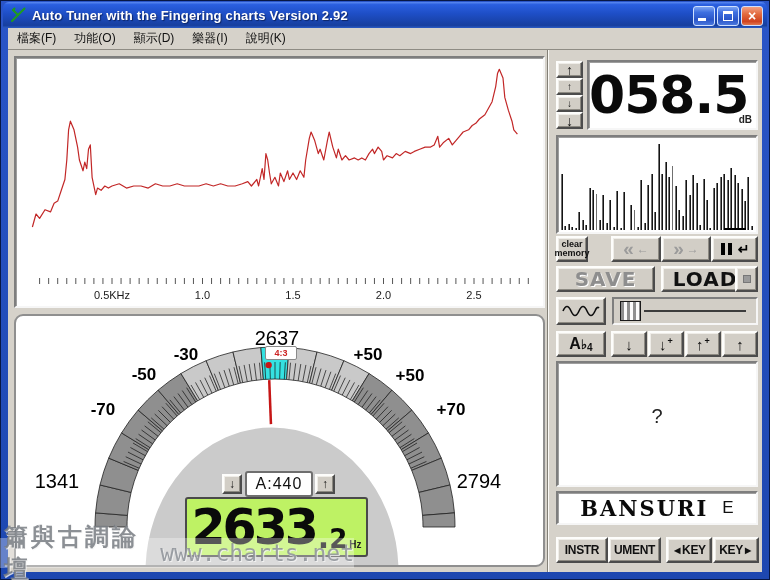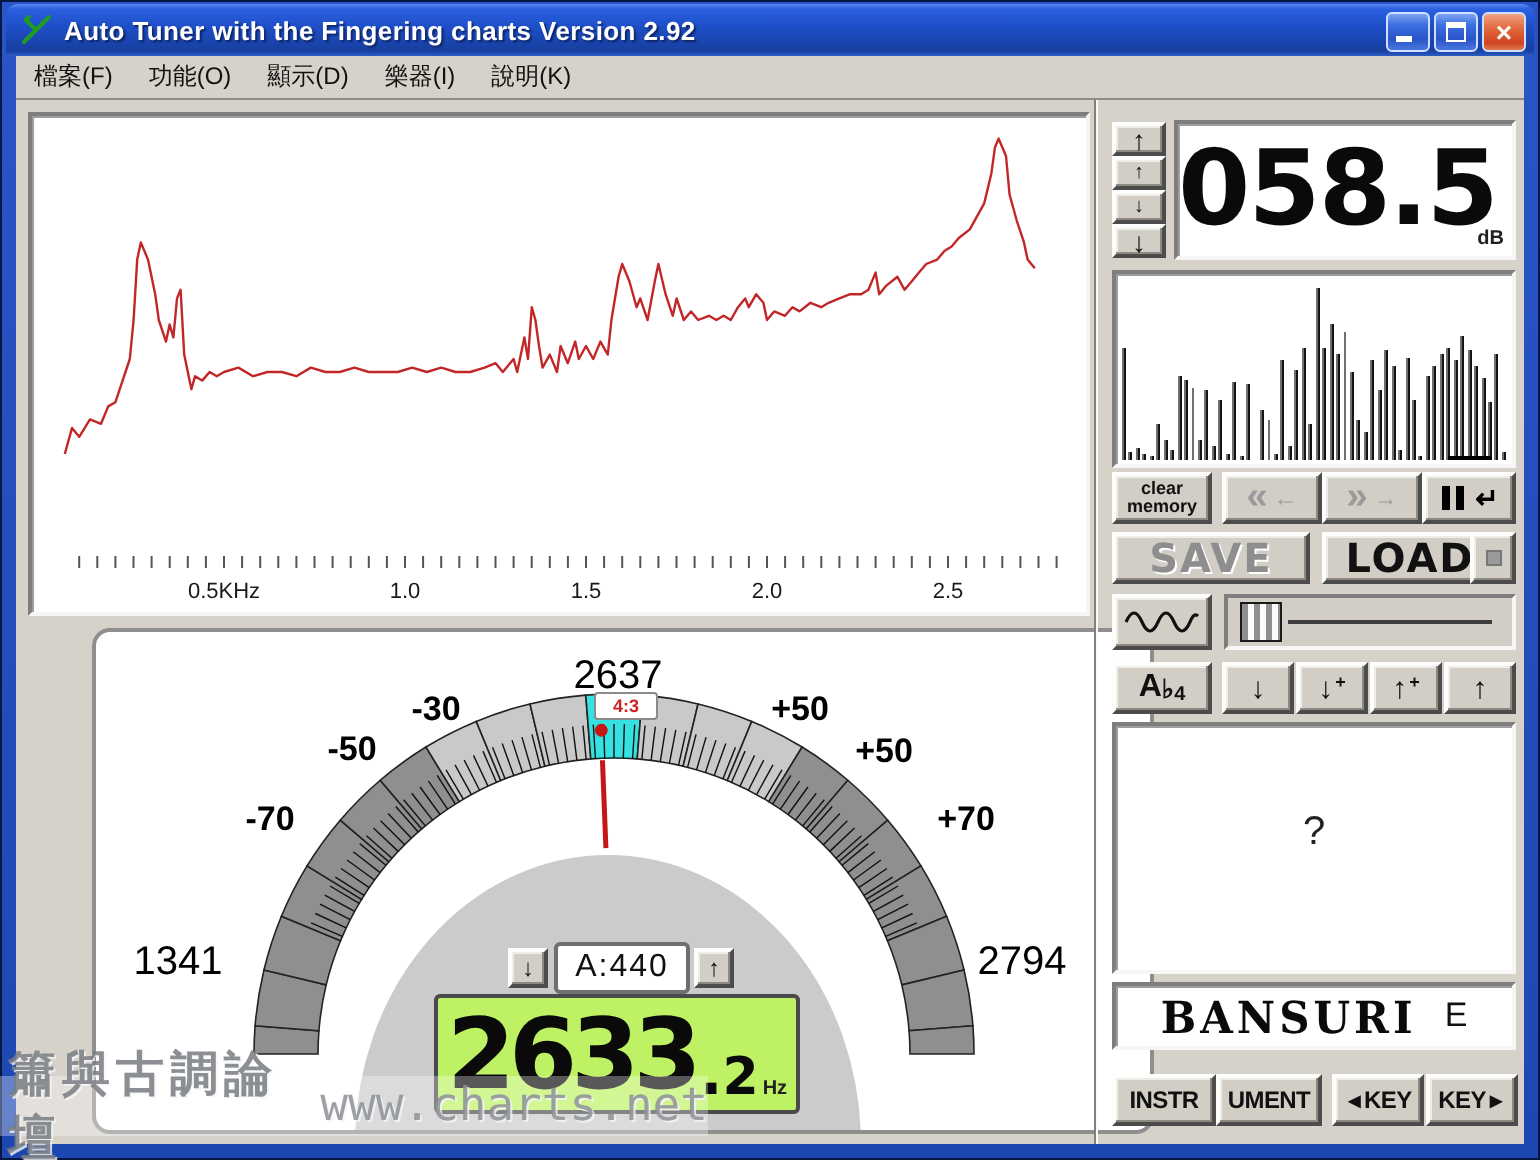--- a/index.html
+++ b/index.html
@@ -41,21 +41,21 @@
             box-shadow:inset 1px 1px 0 rgba(40,40,40,.45); }
   .btn { position:absolute; background:#d2cec6; border:2px solid; border-color:#fdfdfb #4c4c4c #4c4c4c #fdfdfb;
          box-shadow:inset -1px -1px 0 #8d8a82, inset 1px 1px 0 #efede8;
          display:flex; align-items:center; justify-content:center;
          font-weight:bold; color:#111; cursor:default; }
   .disabled-txt { color:#8e8e8e; text-shadow:1px 1px 0 #fff; }
 
   
   #sp-panel { position:absolute; left:6px; top:6px; width:531px; height:252px; overflow:hidden; }
   #gauge-panel { position:absolute; left:6px; top:264px; width:531px; height:253px;
-                 background:#fff; border:2px solid #8f8f8f; border-radius:9px; overflow:hidden;margin-left:32px; }
+                 background:#fff; border:2px solid #8f8f8f; border-radius:9px; overflow:hidden; }
   #spectrum-svg, #gauge-svg { position:absolute; left:0; top:0; }
 
   .divider { position:absolute; left:539px; top:0; width:1px; height:522px; background:#838077;
              box-shadow:1px 0 0 #fbfaf7; }
 
   
   .glabel { position:absolute; width:60px; text-align:center; font-size:17px; font-weight:600; color:#000; }
   .gfreq  { position:absolute; width:80px; text-align:center; font-size:20px; color:#000; }
   .badge  { position:absolute; left:249px; top:30px; width:32px; height:14px; background:#fff;
             border:1px solid #8a8a8a; border-radius:2px; color:#cc2222; font-size:9px; font-weight:bold;
@@ -442,21 +442,21 @@
           <div style="height: 60%;"></div>
           <div style="height: 52%;"></div>
           <div style="height: 45%;"></div>
           <div style="height: 32%;"></div>
           <div style="height: 58%;"></div>
           <div style="height: 4%;"></div>
         </div>
       <div class="hist-marker"></div>
     </div>
 
-    <div class="btn" style="left:548px; top:186px; width:50px; height:26px;">
+    <div class="btn" style="left:548px; top:186px; width:32px; height:26px;">
       <div class="clear-txt">
           <div>clear</div>
           <div>memory</div>
         </div>
     </div>
     <div class="btn t-btn" style="left:603px; top:186px; width:50px; height:26px;">
       <span class="chev">«</span>
       <span class="chev-arr">←</span>
     </div>
     <div class="btn t-btn" style="left:653px; top:186px; width:50px; height:26px;">

